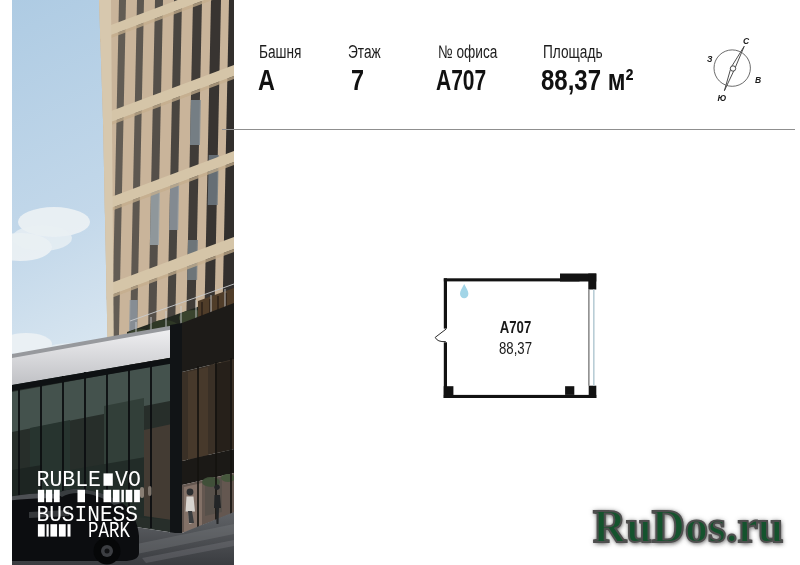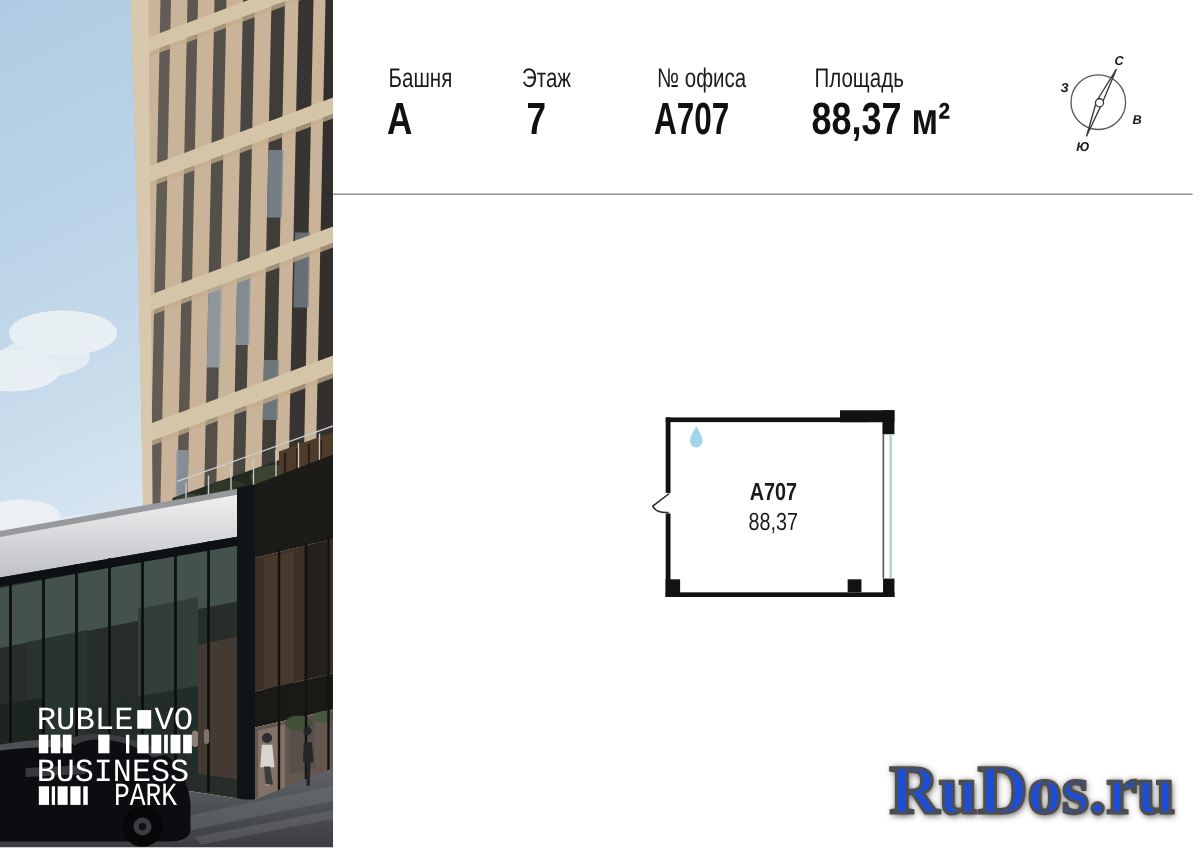--- a/index.html
+++ b/index.html
@@ -6,21 +6,21 @@
   body{width:800px;height:565px;background:#ffffff;overflow:hidden;position:relative;
        font-family:"Liberation Sans",sans-serif;}
   .abs{position:absolute;}
   .lbl{font-size:18px;color:#1c1c1c;transform:scaleX(.76);transform-origin:0 0;white-space:nowrap;}
   .val{font-size:30px;font-weight:700;color:#111;transform:scaleX(.70);transform-origin:0 0;white-space:nowrap;}
   .val2{font-size:30px;font-weight:700;color:#111;transform:scaleX(.80);transform-origin:0 0;white-space:nowrap;position:absolute;}
 </style>
 </head>
 <body>
 
-<div class="abs" style="left:0;top:0;width:222px;height:565px;text-align:center;">
+<div class="abs" style="left:12px;top:0;width:222px;height:565px;text-align:center;">
 <svg width="222" height="565" viewBox="0 0 222 565">
   <defs>
     <linearGradient id="sky" x1="0" y1="0" x2="0.25" y2="1">
       <stop offset="0" stop-color="#aecbe3"></stop>
       <stop offset="0.55" stop-color="#c3d8ea"></stop>
       <stop offset="1" stop-color="#e2ecf3"></stop>
     </linearGradient>
     <linearGradient id="fascia" x1="0" y1="0" x2="0" y2="1">
       <stop offset="0" stop-color="#f0f0f2"></stop>
       <stop offset="1" stop-color="#c0c1c5"></stop>
@@ -289,17 +289,17 @@
 
   <path d="M39.2,22.0 C41.5,26.2 43.4,29.3 43.4,31.8 C43.4,34.3 41.5,36.3 39.2,36.3 C36.9,36.3 35.0,34.3 35.0,31.8 C35.0,29.3 36.9,26.2 39.2,22.0 Z" fill="#a2d5e7"></path>
 
   <text x="90.5" y="71" font-family="Liberation Sans, sans-serif" font-size="16.5px" font-weight="bold" fill="#1a1a1a" text-anchor="middle" textLength="31.5" lengthAdjust="spacingAndGlyphs">А707</text>
 
   <text x="90.5" y="91.5" font-family="Liberation Sans, sans-serif" font-size="16.5px" fill="#1a1a1a" text-anchor="middle" textLength="33" lengthAdjust="spacingAndGlyphs">88,37</text>
 </svg>
 </div>
 
 <div class="abs" style="left:593px;top:500px;width:200px;height:60px;">
-  <div style="font-family:'Liberation Serif',serif;font-size:46px;font-weight:bold;color:#1d4ed8;
+  <div style="font-family:'Liberation Serif',serif;font-size:46px;font-weight:bold;color:#14532d;
               -webkit-text-stroke:2px #4e4e4e;
               text-shadow:0 0 2px rgba(70,70,70,.9),0 0 5px rgba(90,90,90,.8),1px 2px 4px rgba(80,80,80,.7);
               white-space:nowrap;">RuDos.ru</div>
 </div>
 
 </body></html>

